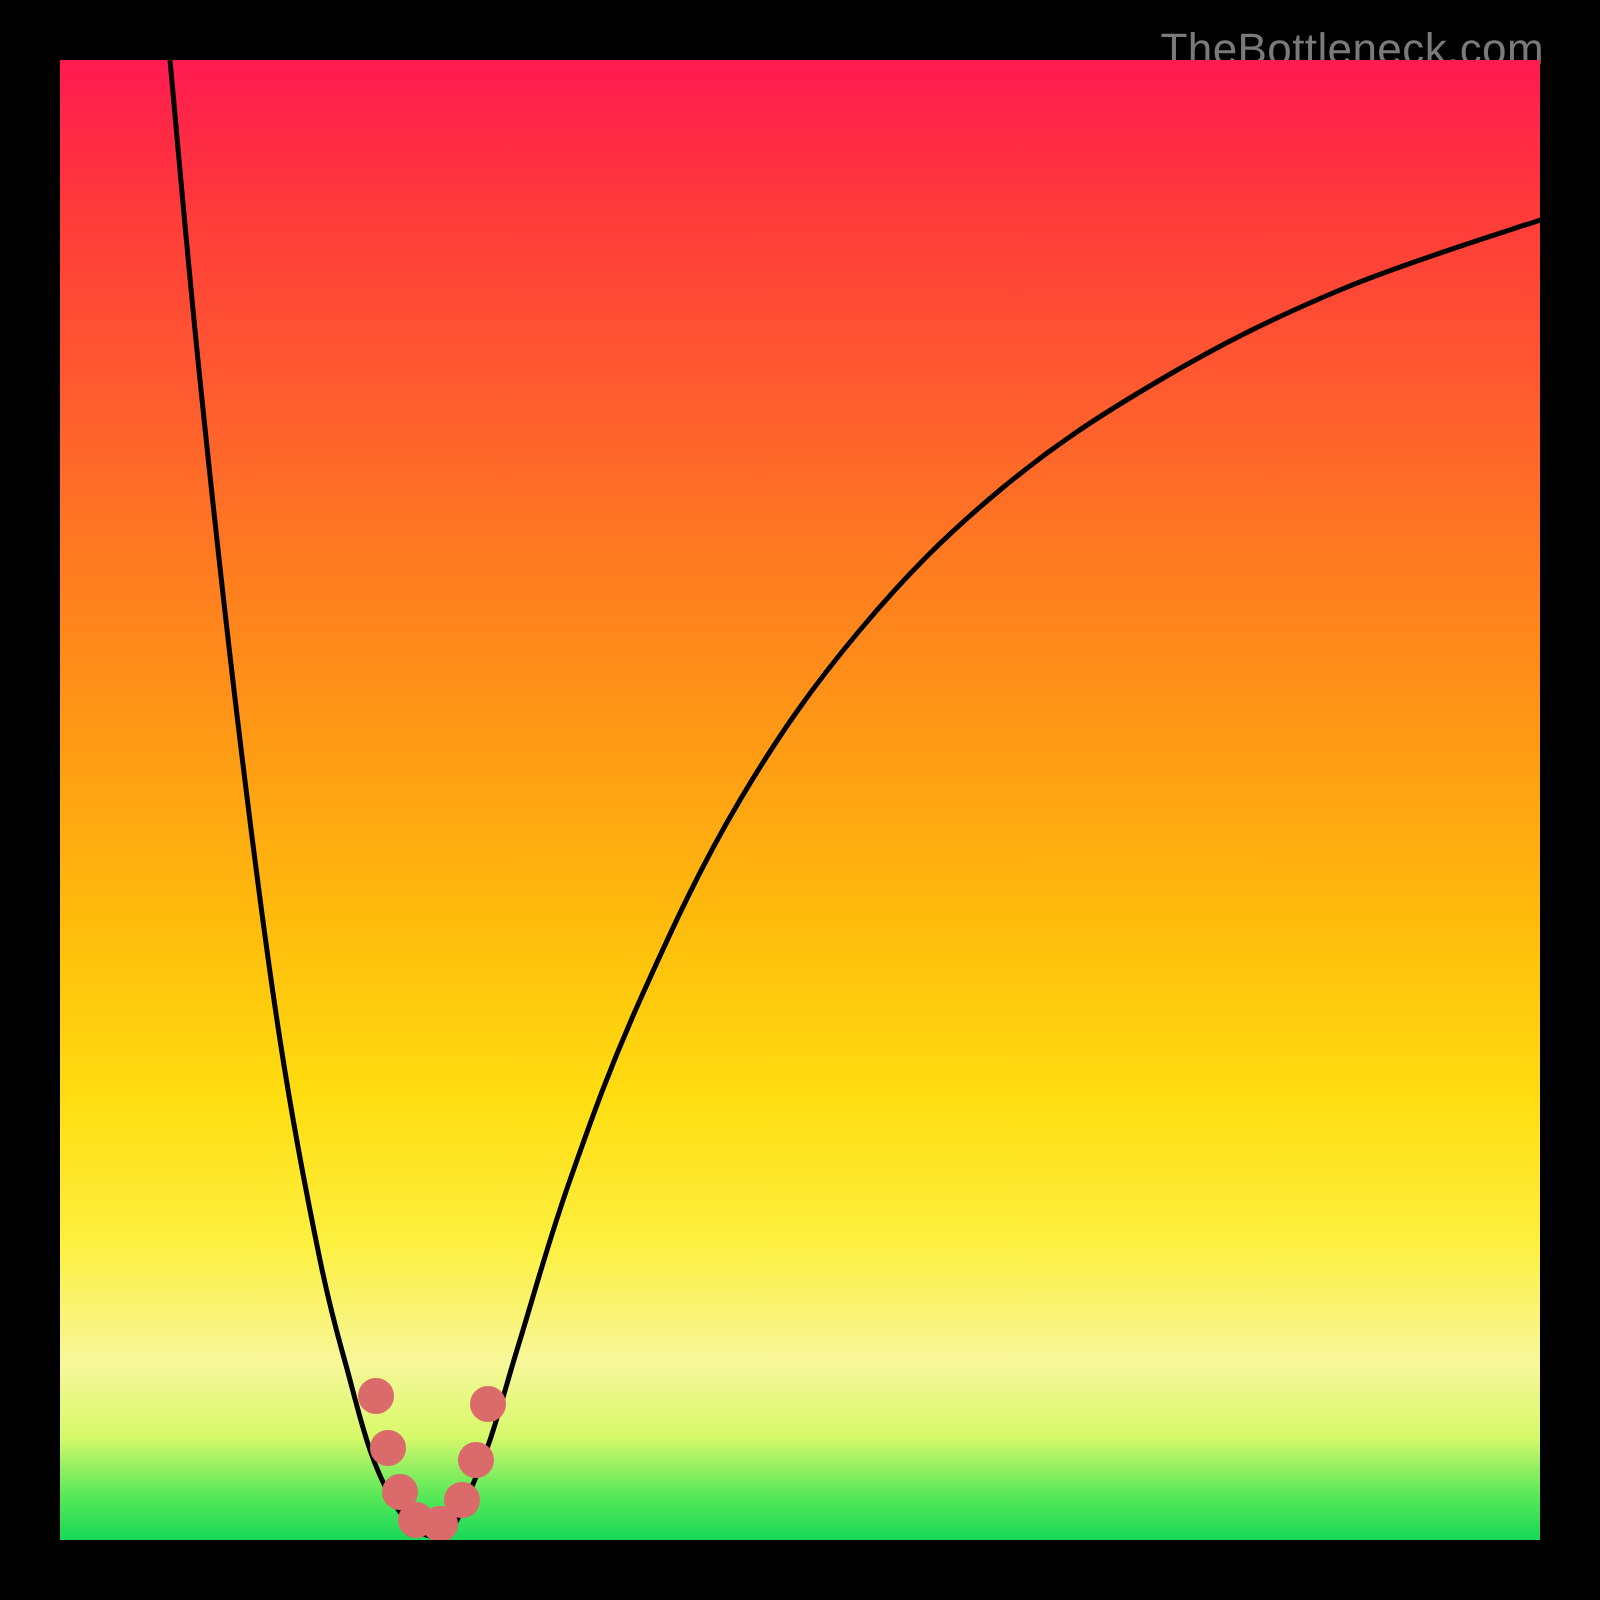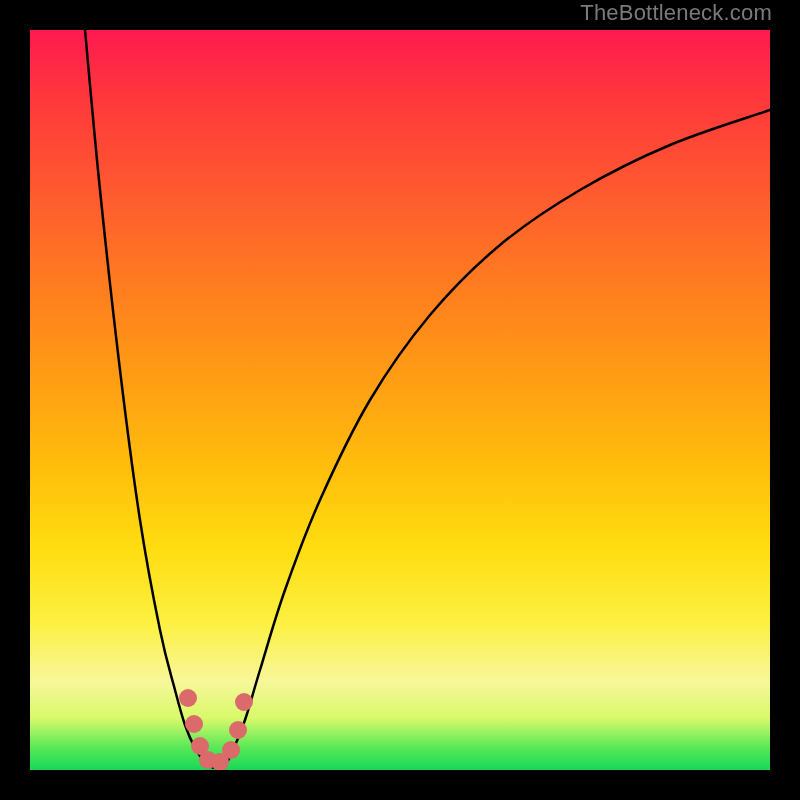--- a/index.html
+++ b/index.html
@@ -40,21 +40,21 @@
       #ffdd10 70%,
       #fcf040 80%,
       #f7f79a 88%,
       #d8f96a 93%,
       #58e858 97%,
       #18d858 100%
     );
   }
   .watermark {
     position: absolute;
-    top: 0;
+    top: 12px;
     right: 28px;
     color: #7a7a7a;
     font-size: 22px;
     letter-spacing: 0.2px;
     user-select: none;
     font-weight: 400;
   }
   svg.curve {
     position: absolute;
     left: 0; top: 0;

